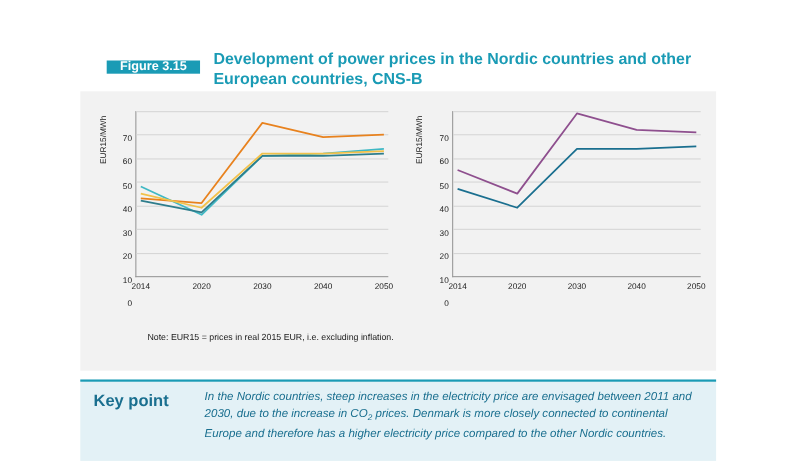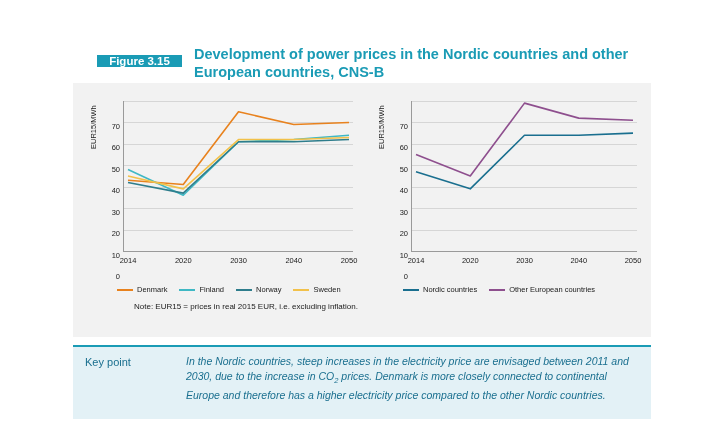--- a/index.html
+++ b/index.html
@@ -78,21 +78,21 @@
   }
 
   
   .keypoint{
     position:absolute;left:73px;top:345px;width:578px;height:72px;
     background:#e3f1f6;
     border-top:2px solid #1a9bb5;
   }
   .kp-label{
     position:absolute;left:12px;top:9px;
-    font-size:11px;font-weight:normal;color:#1a6f8f;
+    font-size:15px;font-weight:bold;color:#1a6f8f;
   }
   .kp-text{
     position:absolute;left:113px;top:7px;width:450px;
     font-size:10.5px;font-style:italic;color:#1a6f8f;line-height:14.5px;
   }
   sub{font-size:7.5px;}
 </style>
 </head>
 <body>
 
@@ -130,38 +130,20 @@
           <div class="xtick" style="left: 225px;">2050</div>
           <svg class="svg-series" viewBox="0 0 229 150" preserveAspectRatio="none">
             <polyline points="4,79.28571428571429 59.25,83.57142857142857 114.5,10.714285714285722 169.75,23.57142857142857 225,21.428571428571445" fill="none" stroke="#e8821e" stroke-width="1.6" stroke-linejoin="round"></polyline>
             <polyline points="4,68.57142857142858 59.25,94.28571428571428 114.5,40.71428571428572 169.75,38.57142857142857 225,34.28571428571428" fill="none" stroke="#3fb8c4" stroke-width="1.6" stroke-linejoin="round"></polyline>
             <polyline points="4,81.42857142857143 59.25,92.14285714285714 114.5,40.71428571428572 169.75,40.71428571428572 225,38.57142857142857" fill="none" stroke="#2e7d8c" stroke-width="1.6" stroke-linejoin="round"></polyline>
             <polyline points="4,75 59.25,87.85714285714286 114.5,38.57142857142857 169.75,38.57142857142857 225,36.42857142857143" fill="none" stroke="#f2c14a" stroke-width="1.6" stroke-linejoin="round"></polyline>
           </svg>
         </div>
     </div>
 
-    <div class="legend legend-left" id="legend-left">
-        <div class="legend-item">
-          <span class="legend-swatch" style="background: rgb(232, 130, 30);"></span>
-          <span>Denmark</span>
-        </div>
-        <div class="legend-item">
-          <span class="legend-swatch" style="background: rgb(63, 184, 196);"></span>
-          <span>Finland</span>
-        </div>
-        <div class="legend-item">
-          <span class="legend-swatch" style="background: rgb(46, 125, 140);"></span>
-          <span>Norway</span>
-        </div>
-        <div class="legend-item">
-          <span class="legend-swatch" style="background: rgb(242, 193, 74);"></span>
-          <span>Sweden</span>
-        </div>
-      </div>
 
     <div class="chart-wrap chart-right">
       <div class="ylabel">EUR15/MWh</div>
       <div class="plot" id="plot-right">
           <div class="ytick" style="top: 150px;">0</div>
           <div class="gridline" style="top: 128.571px;"></div>
           <div class="ytick" style="top: 128.571px;">10</div>
           <div class="gridline" style="top: 107.143px;"></div>
           <div class="ytick" style="top: 107.143px;">20</div>
           <div class="gridline" style="top: 85.7143px;"></div>
@@ -179,30 +161,20 @@
           <div class="xtick" style="left: 112.5px;">2030</div>
           <div class="xtick" style="left: 166.75px;">2040</div>
           <div class="xtick" style="left: 221px;">2050</div>
           <svg class="svg-series" viewBox="0 0 225 150" preserveAspectRatio="none">
             <polyline points="4,70.71428571428571 58.25,87.85714285714286 112.5,34.28571428571428 166.75,34.28571428571428 221,32.14285714285714" fill="none" stroke="#1a6f8f" stroke-width="1.6" stroke-linejoin="round"></polyline>
             <polyline points="4,53.57142857142857 58.25,75 112.5,2.142857142857139 166.75,17.14285714285714 221,19.285714285714278" fill="none" stroke="#8e4f8e" stroke-width="1.6" stroke-linejoin="round"></polyline>
           </svg>
         </div>
     </div>
 
-    <div class="legend legend-right" id="legend-right">
-        <div class="legend-item">
-          <span class="legend-swatch" style="background: rgb(26, 111, 143);"></span>
-          <span>Nordic countries</span>
-        </div>
-        <div class="legend-item">
-          <span class="legend-swatch" style="background: rgb(142, 79, 142);"></span>
-          <span>Other European countries</span>
-        </div>
-      </div>
 
     <div class="notes">
       <div>Note: EUR15 = prices in real 2015 EUR, i.e. excluding inflation.</div>
     </div>
   </div>
 
   <div class="keypoint">
     <div class="kp-label">Key point</div>
     <div class="kp-text">
       <span>In the Nordic countries, steep increases in the electricity price are envisaged between 2011 and 2030, due to the increase in CO</span><sub>2</sub><span> prices. Denmark is more closely connected to continental Europe and therefore has a higher electricity price compared to the other Nordic countries.</span>

